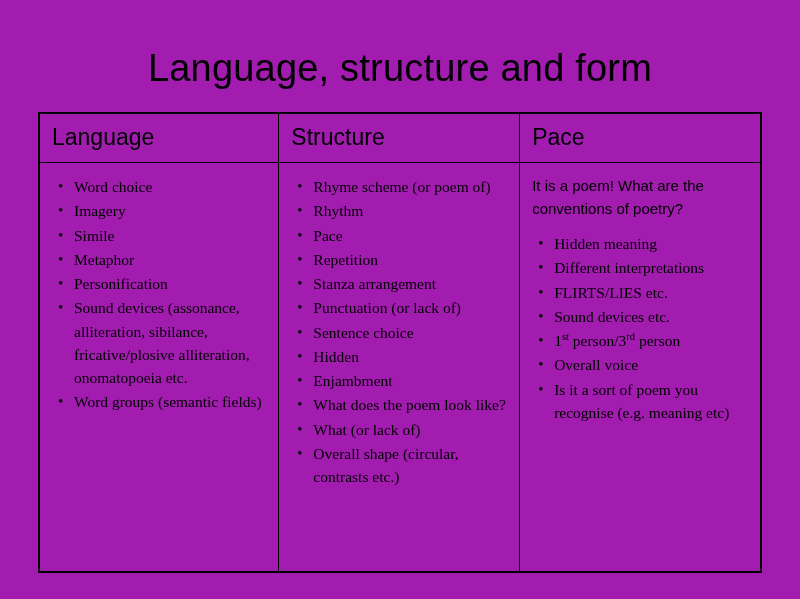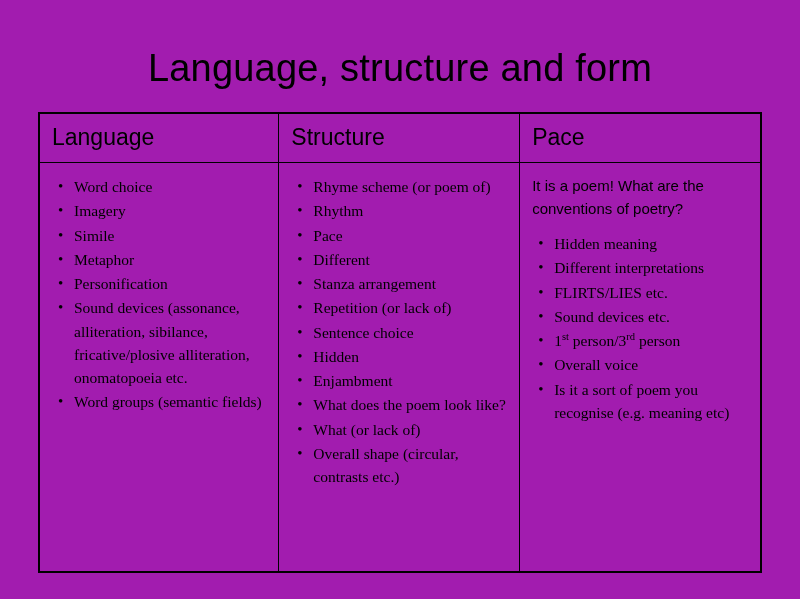--- a/index.html
+++ b/index.html
@@ -127,23 +127,23 @@
               <li>Word groups (semantic fields)</li>
             </ul>
           </div>
         </td>
         <td class="col2">
           <div class="body-cell">
             <ul class="bullets">
               <li>Rhyme scheme (or poem of)</li>
               <li>Rhythm</li>
               <li>Pace</li>
-              <li>Different</li>
+              <li>Repetition</li>
               <li>Stanza arrangement</li>
-              <li>Repetition (or lack of)</li>
+              <li>Punctuation (or lack of)</li>
               <li>Sentence choice</li>
               <li>Hidden</li>
               <li>Enjambment</li>
               <li>What does the poem look like?</li>
               <li>What (or lack of)</li>
               <li>Overall shape (circular, contrasts etc.)</li>
             </ul>
           </div>
         </td>
         <td class="col3">

